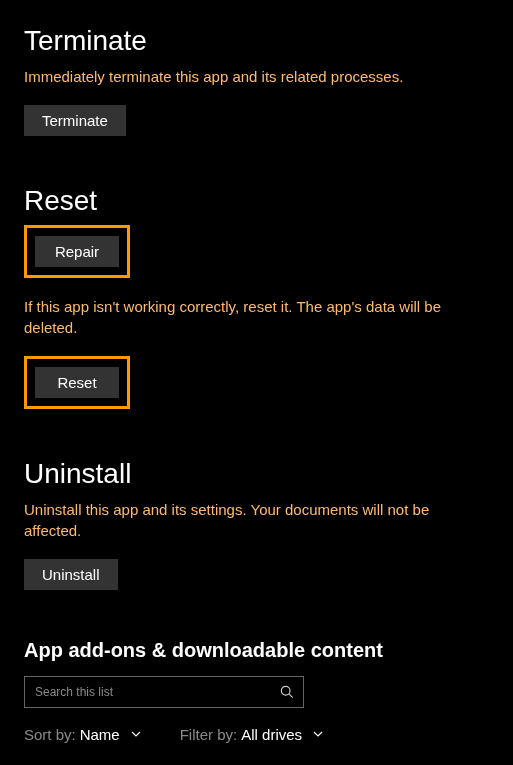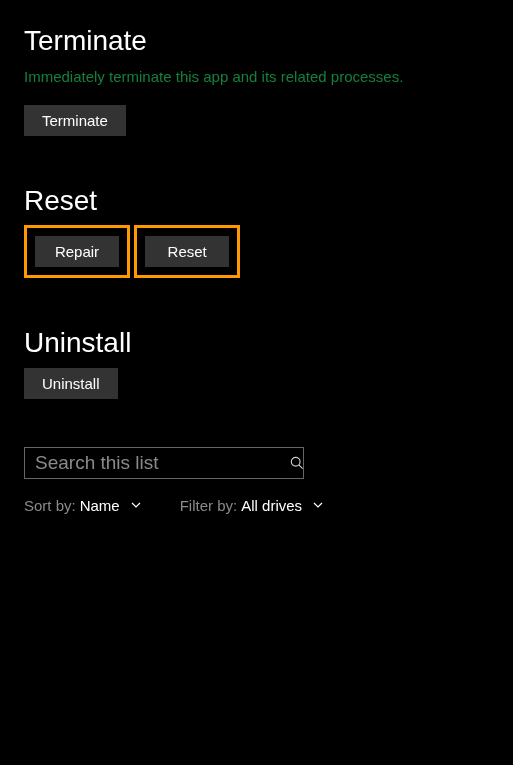--- a/index.html
+++ b/index.html
@@ -22,21 +22,21 @@
     }
     .section-title {
       font-size: 28px;
       font-weight: 400;
       color: #ffffff;
       margin-bottom: 8px;
       line-height: 1.2;
     }
     .section-desc {
       font-size: 15px;
-      color: #15803d;
+      color: #fdba74;
       line-height: 1.4;
       margin-bottom: 18px;
       font-weight: 400;
     }
     .btn {
       background: #333333;
       color: #ffffff;
       border: none;
       padding: 7px 18px;
       font-size: 15px;
@@ -65,21 +65,21 @@
       width: 280px;
       height: 32px;
       margin-bottom: 18px;
     }
     .search-input {
       flex: 1;
       background: transparent;
       border: none;
       outline: none;
       color: #7dd3fc;
-      font-size: 19px;
+      font-size: 12px;
       padding: 6px 10px;
       font-family: inherit;
     }
     .search-input::placeholder {
       color: #8a8a8a;
     }
     .search-icon {
       width: 32px;
       height: 32px;
       display: flex;
@@ -122,33 +122,36 @@
   <div class="btn-wrapper">
     <button class="btn">Terminate</button>
   </div>
 </div>
 
 <div class="section">
   <h2 class="section-title">Reset</h2>
   <div class="highlighted">
     <button class="btn">Repair</button>
   </div>
+  <p class="section-desc" style="margin-top:18px;">If this app isn't working correctly, reset it. The app's data will be deleted.</p>
   <div class="highlighted">
     <button class="btn">Reset</button>
   </div>
 </div>
 
 <div class="section">
   <h2 class="section-title">Uninstall</h2>
+  <p class="section-desc">Uninstall this app and its settings. Your documents will not be affected.</p>
   <div class="btn-wrapper">
     <button class="btn">Uninstall</button>
   </div>
 </div>
 
 <div class="section addons-section" style="margin-bottom:0;">
+  <h2 class="section-title">App add-ons &amp; downloadable content</h2>
   <div class="search-wrap">
     <input class="search-input" type="text" placeholder="Search this list" style="">
     <span class="search-icon">
       <svg width="14" height="14" viewBox="0 0 16 16" fill="none">
         <circle cx="6.5" cy="6.5" r="5" stroke="#cccccc" stroke-width="1.3"></circle>
         <line x1="10.2" y1="10.2" x2="14.5" y2="14.5" stroke="#cccccc" stroke-width="1.3"></line>
       </svg>
     </span>
   </div>
   <div class="filter-row">

